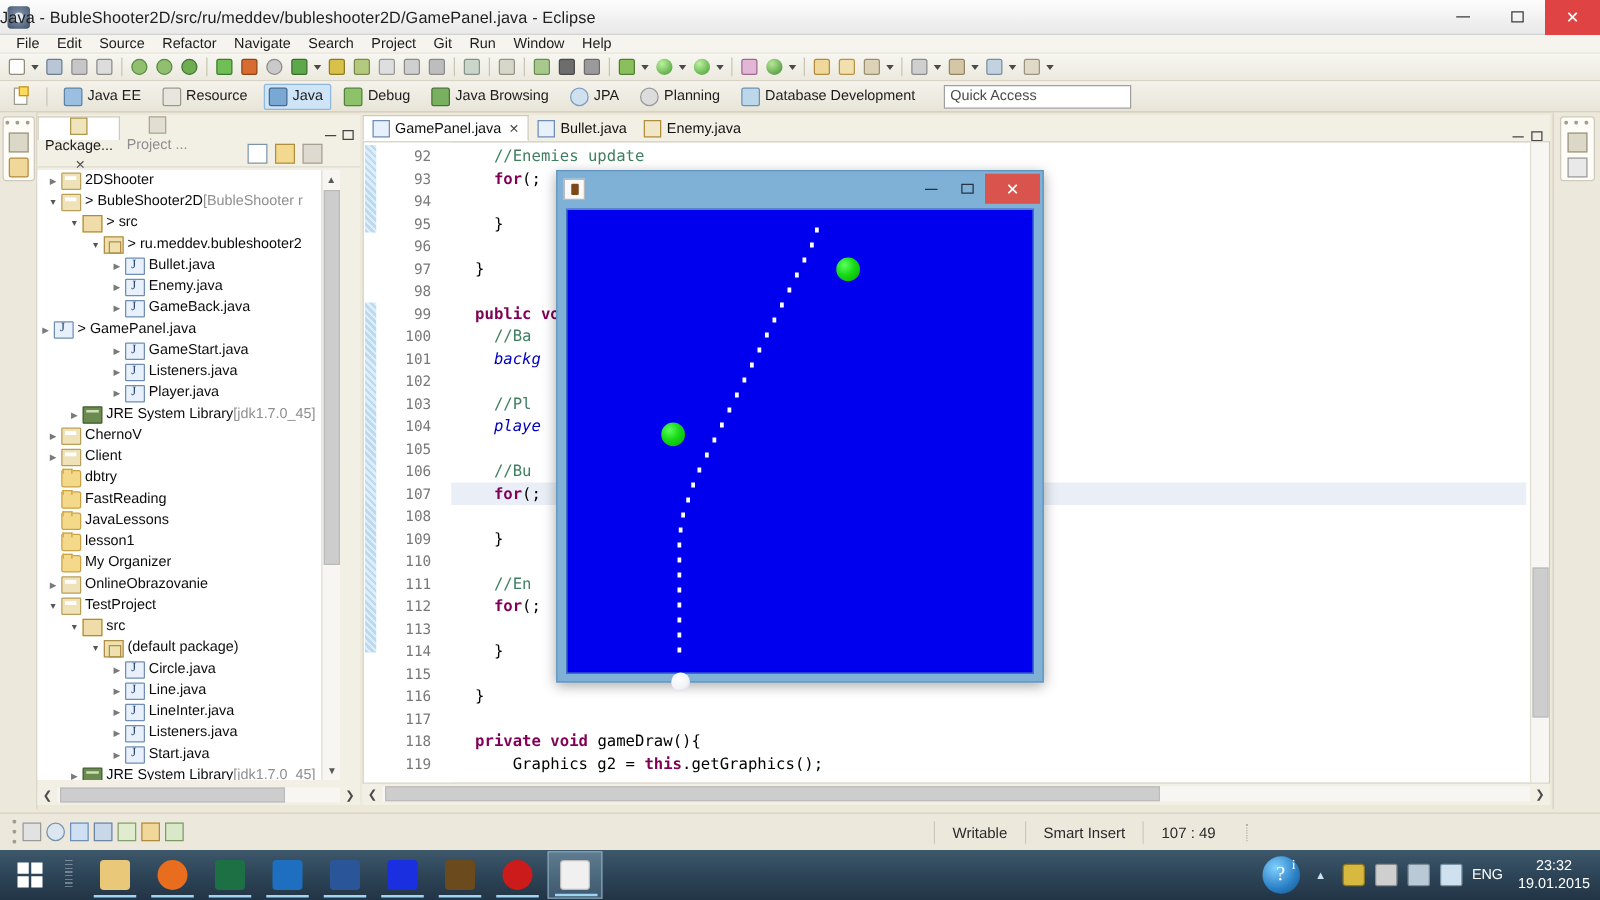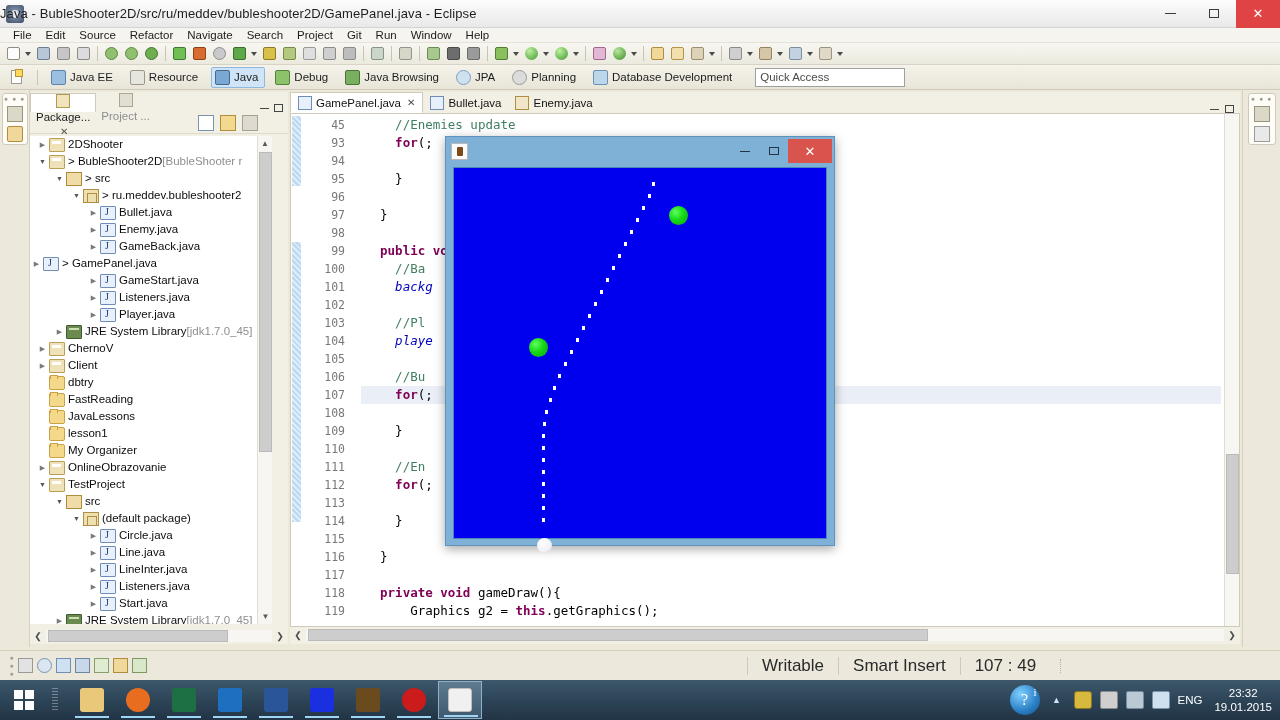--- a/index.html
+++ b/index.html
@@ -275,21 +275,21 @@
 
   
   .statusbar {
     position: absolute; left: 0; top: 650px; width: 1280px; height: 30px;
     background: #ece9dc; border-top: 1px solid #d5d0c0;
     display: flex; align-items: center;
   }
   .sb-icons { display: flex; align-items: center; gap: 4px; padding-left: 8px; }
   .sb-ico { width: 15px; height: 15px; position: relative; }
   .sb-cell {
-    font-size: 17px; color: #2a2a2a; padding: 0 14px; height: 18px;
+    font-size: 12px; color: #2a2a2a; padding: 0 14px; height: 18px;
     display: flex; align-items: center; border-left: 1px solid #cdc9ba;
   }
   .sb-writable { margin-left: 600px; }
   .sb-dots { width: 4px; height: 14px; border-left: 1px dotted #b5b0a0; margin-left: 10px; }
 
   
   .taskbar {
     position: absolute; left: 0; top: 680px; width: 1280px; height: 40px;
     background: linear-gradient(#3d576b, #2c4356 55%, #223445);
   }
@@ -737,21 +737,21 @@
         <span class="vc-max"></span>
       </div>
     </div>
 
     <div class="code-area">
       <div class="ca-markbar">
         <div class="ca-mark-hl" style="top:2px;height:70px"></div>
         <div class="ca-mark-hl" style="top:128px;height:280px"></div>
       </div>
       <div class="ca-gutter">
-          <div class="gline">45</div>
+          <div class="gline">92</div>
           <div class="gline">93</div>
           <div class="gline">94</div>
           <div class="gline">95</div>
           <div class="gline">96</div>
           <div class="gline">97</div>
           <div class="gline">98</div>
           <div class="gline">99<span class="fold"></span></div>
           <div class="gline">100</div>
           <div class="gline">101</div>
           <div class="gline">102</div>

